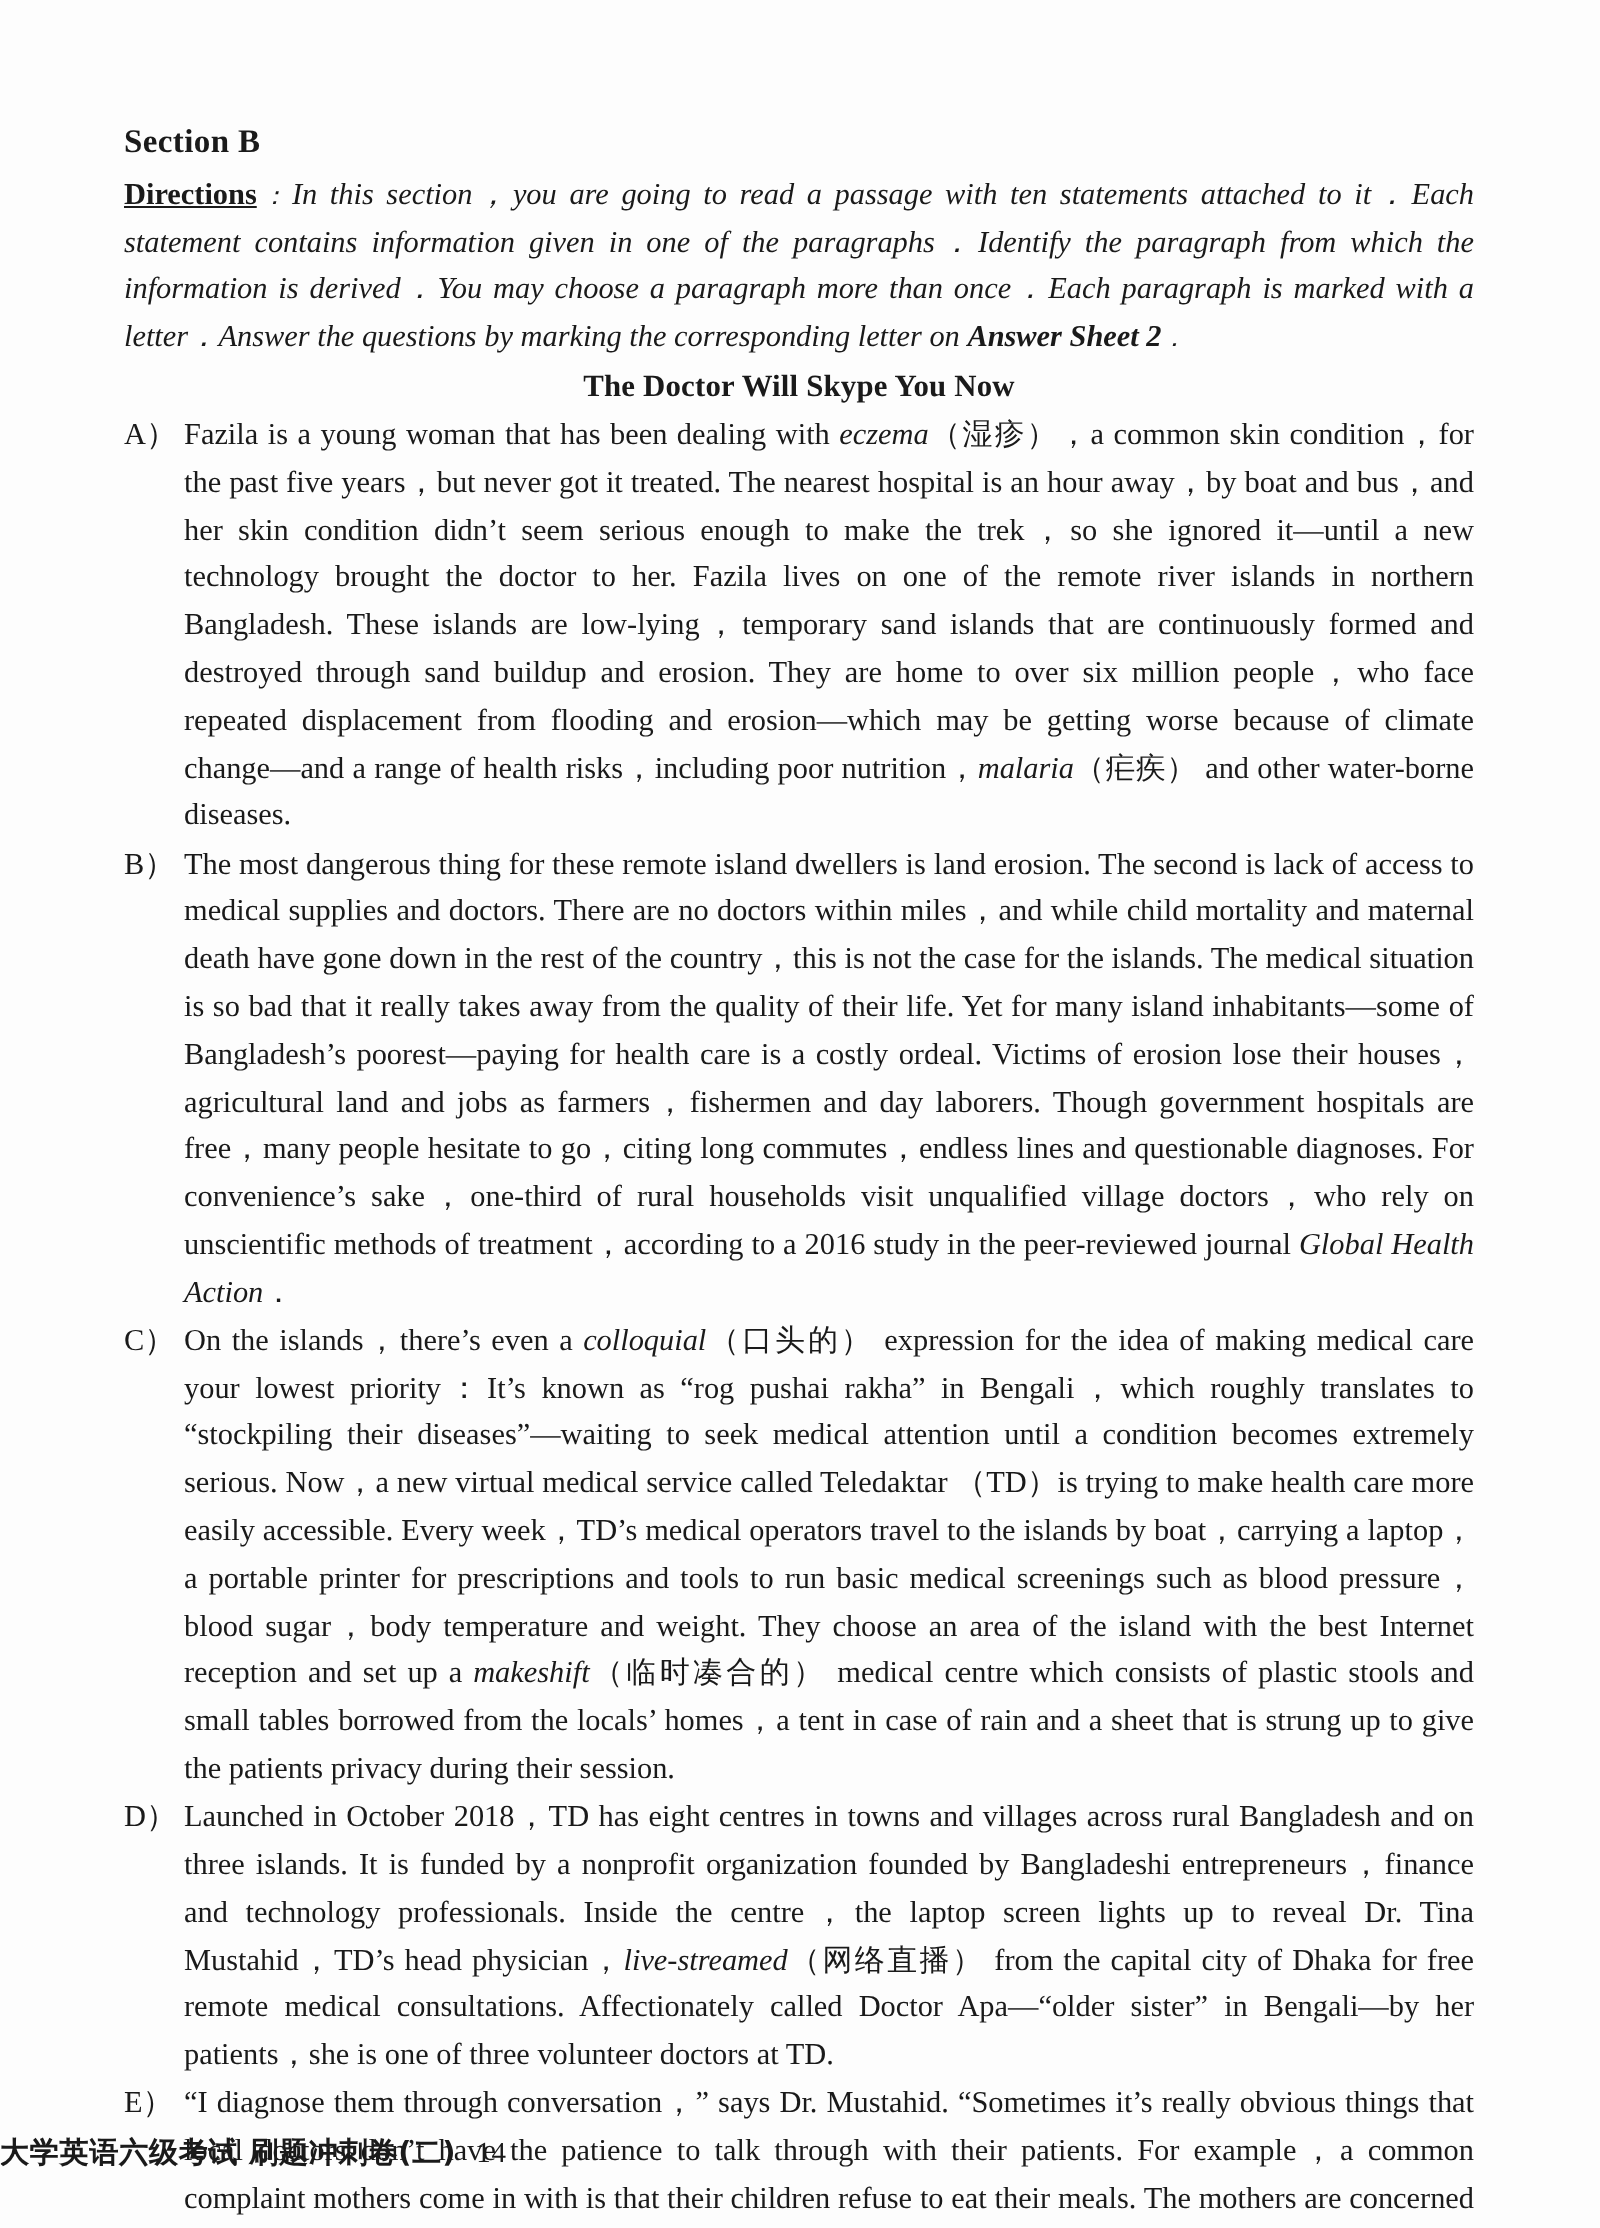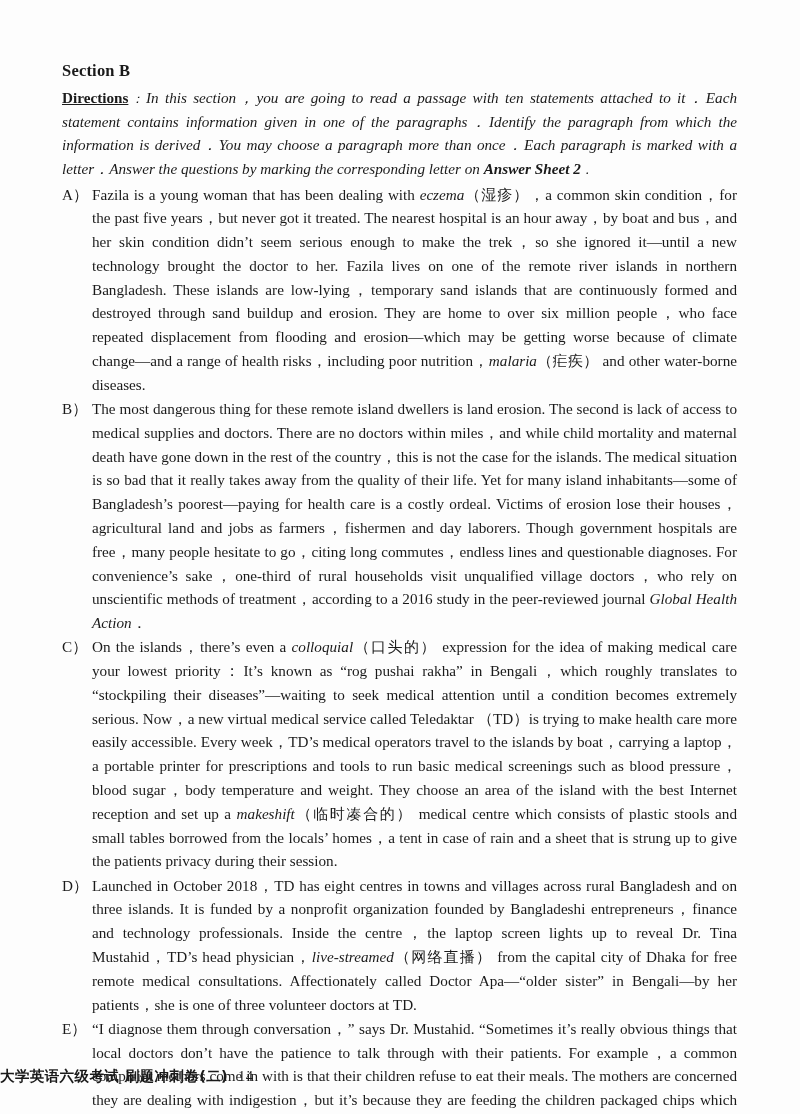--- a/index.html
+++ b/index.html
@@ -106,20 +106,21 @@
 <body>
 
 <div class="page">
 
   <h1 class="section-title">Section B</h1>
 
   <p class="directions">
     <span class="lead">Directions</span><span class="fw">：</span><span>In this section，you are going to read a passage with ten statements attached to it．Each statement contains information given in one of the paragraphs．Identify the paragraph from which the information is derived．You may choose a paragraph more than once．Each paragraph is marked with a letter．Answer the questions by marking the corresponding letter on </span><span class="bold-ital">Answer Sheet 2</span><span class="fw">．</span>
   </p>
 
+  <h2 class="passage-title">The Doctor Will Skype You Now</h2>
 
   <div class="paragraphs">
       <div class="para">
         <div class="para-letter">A）</div>
         <div class="para-body"><span>Fazila is a young woman that has been dealing with </span><i>eczema</i><span class="cjk">（湿疹）</span><span>，a common skin condition，for the past five years，but never got it treated. The nearest hospital is an hour away，by boat and bus，and her skin condition didn’t seem serious enough to make the trek，so she ignored it—until a new technology brought the doctor to her. Fazila lives on one of the remote river islands in northern Bangladesh. These islands are low-lying，temporary sand islands that are continuously formed and destroyed through sand buildup and erosion. They are home to over six million people，who face repeated displacement from flooding and erosion—which may be getting worse because of climate change—and a range of health risks，including poor nutrition，</span><i>malaria</i><span class="cjk">（疟疾）</span><span> and other water-borne diseases.</span></div>
       </div>
       <div class="para">
         <div class="para-letter">B）</div>
         <div class="para-body"><span>The most dangerous thing for these remote island dwellers is land erosion. The second is lack of access to medical supplies and doctors. There are no doctors within miles，and while child mortality and maternal death have gone down in the rest of the country，this is not the case for the islands. The medical situation is so bad that it really takes away from the quality of their life. Yet for many island inhabitants—some of Bangladesh’s poorest—paying for health care is a costly ordeal. Victims of erosion lose their houses，agricultural land and jobs as farmers，fishermen and day laborers. Though government hospitals are free，many people hesitate to go，citing long commutes，endless lines and questionable diagnoses. For convenience’s sake，one-third of rural households visit unqualified village doctors，who rely on unscientific methods of treatment，according to a 2016 study in the peer-reviewed journal </span><i>Global Health Action</i><span>．</span></div>
       </div>

